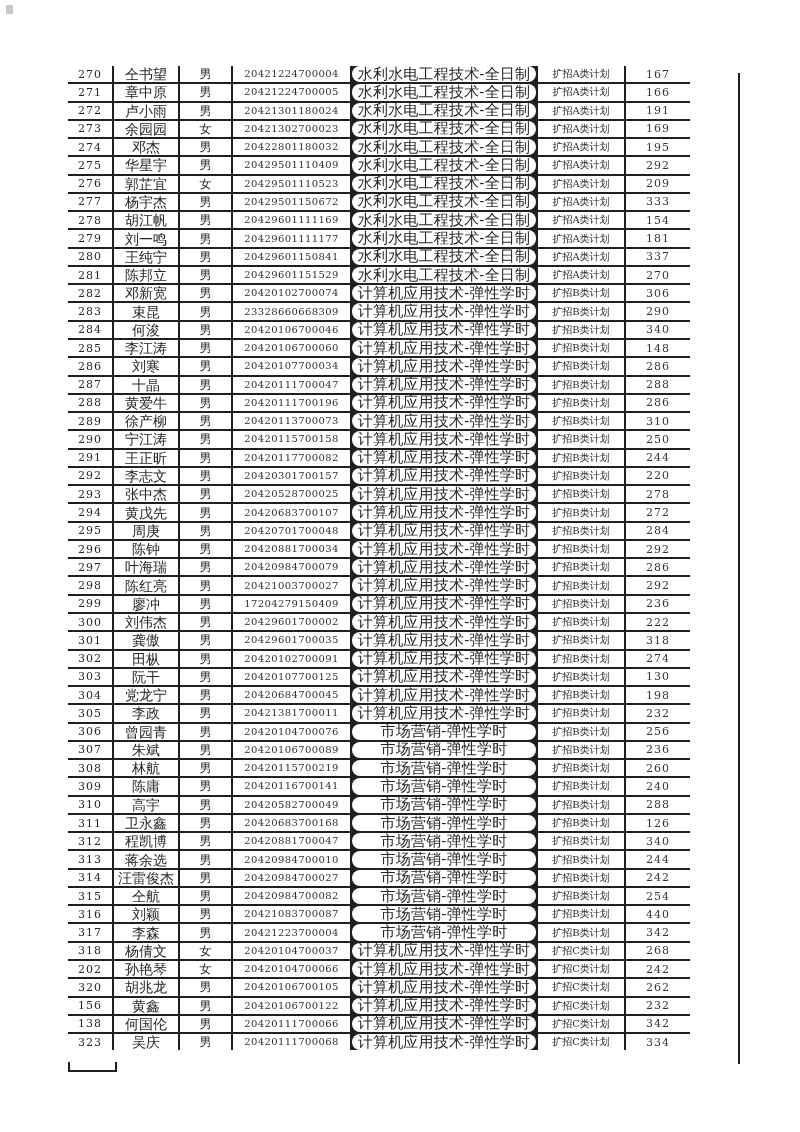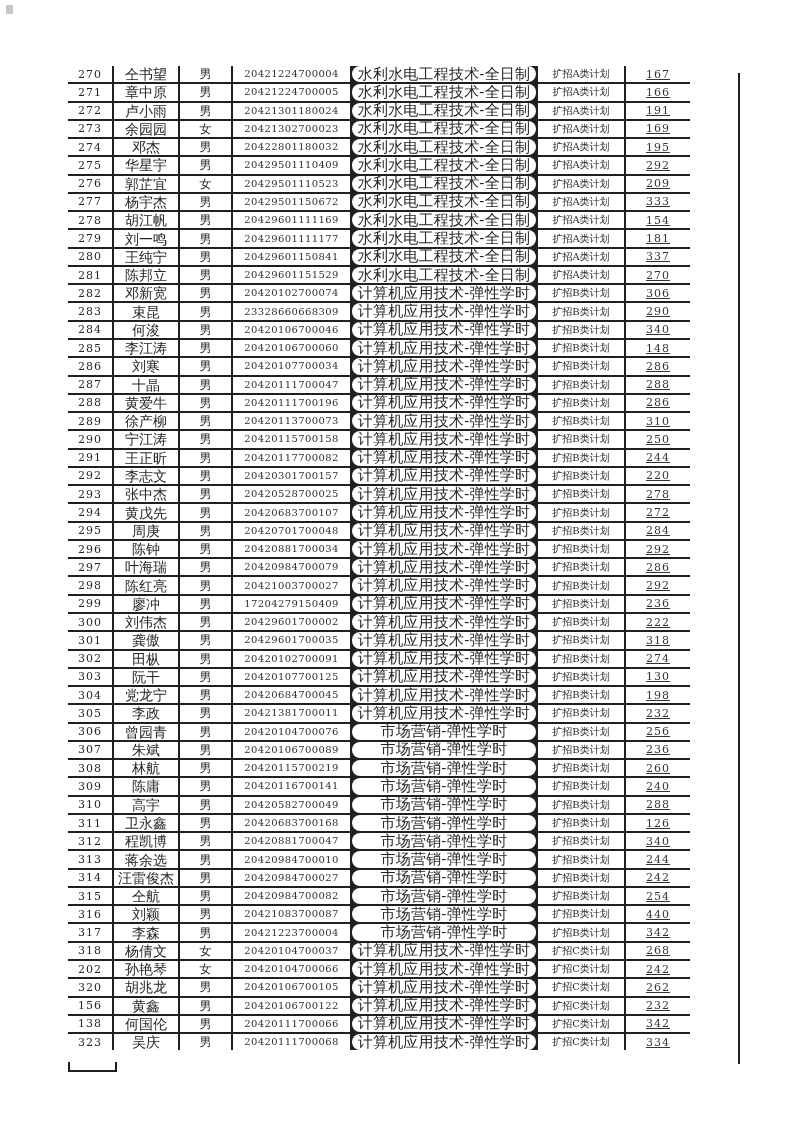--- a/index.html
+++ b/index.html
@@ -33,21 +33,21 @@
     display:flex;align-items:center;justify-content:center;
     white-space:nowrap;overflow:hidden;
     line-height:1;
   }
   .c0{font-size:11px;letter-spacing:1px;}
   .c1{font-size:14px;}
   .c2{font-size:12px;}
   .c3{font-size:10px;letter-spacing:.4px;color:#303030;}
   .c4{font-size:15px;letter-spacing:.2px;border-radius:8px;}
   .c5{font-size:10px;color:#2b2b2b;}
-  .c6{font-size:11px;letter-spacing:1px;color:#343434;text-decoration:underline;}
+  .c6{font-size:11px;letter-spacing:1px;color:#343434;}
   
   .right-rule{
     position:absolute;left:738px;top:73px;width:2px;height:991px;
     background:#1f1f1f;
   }
   
   .bottom-stub{
     position:absolute;left:68px;top:1062px;width:45px;height:8px;
     border-left:2px solid #1f1f1f;
     border-right:2px solid #1f1f1f;

